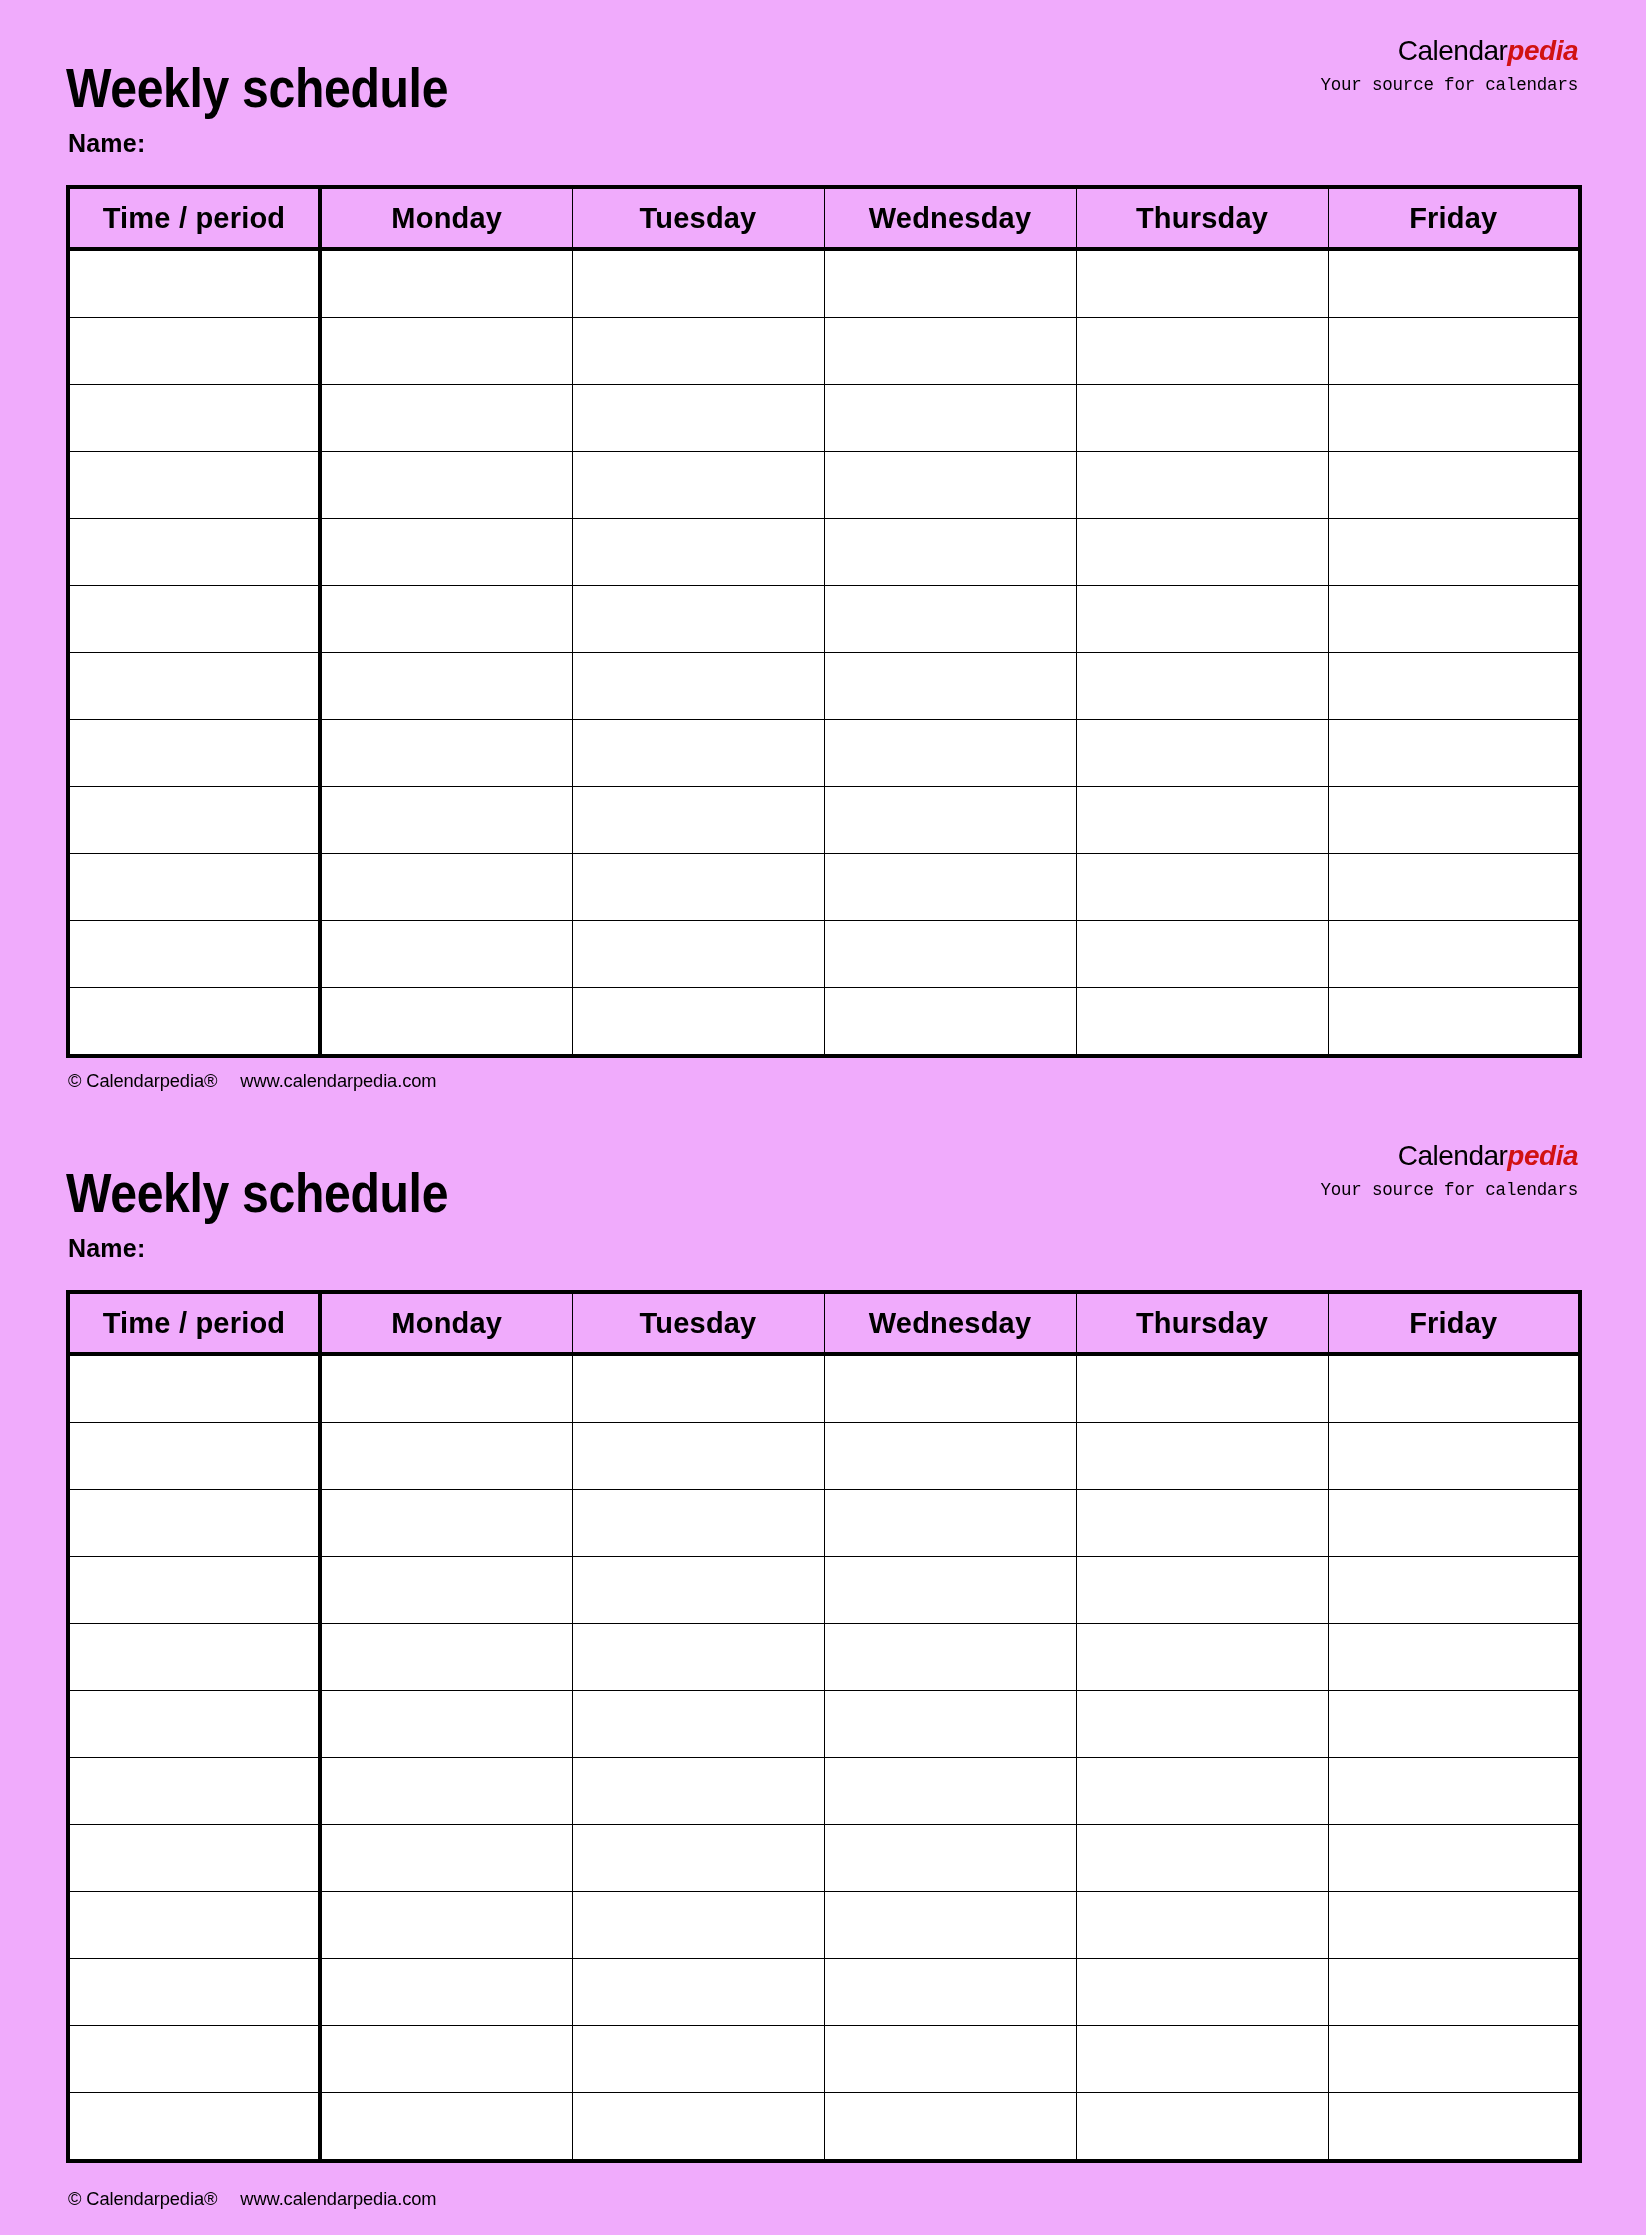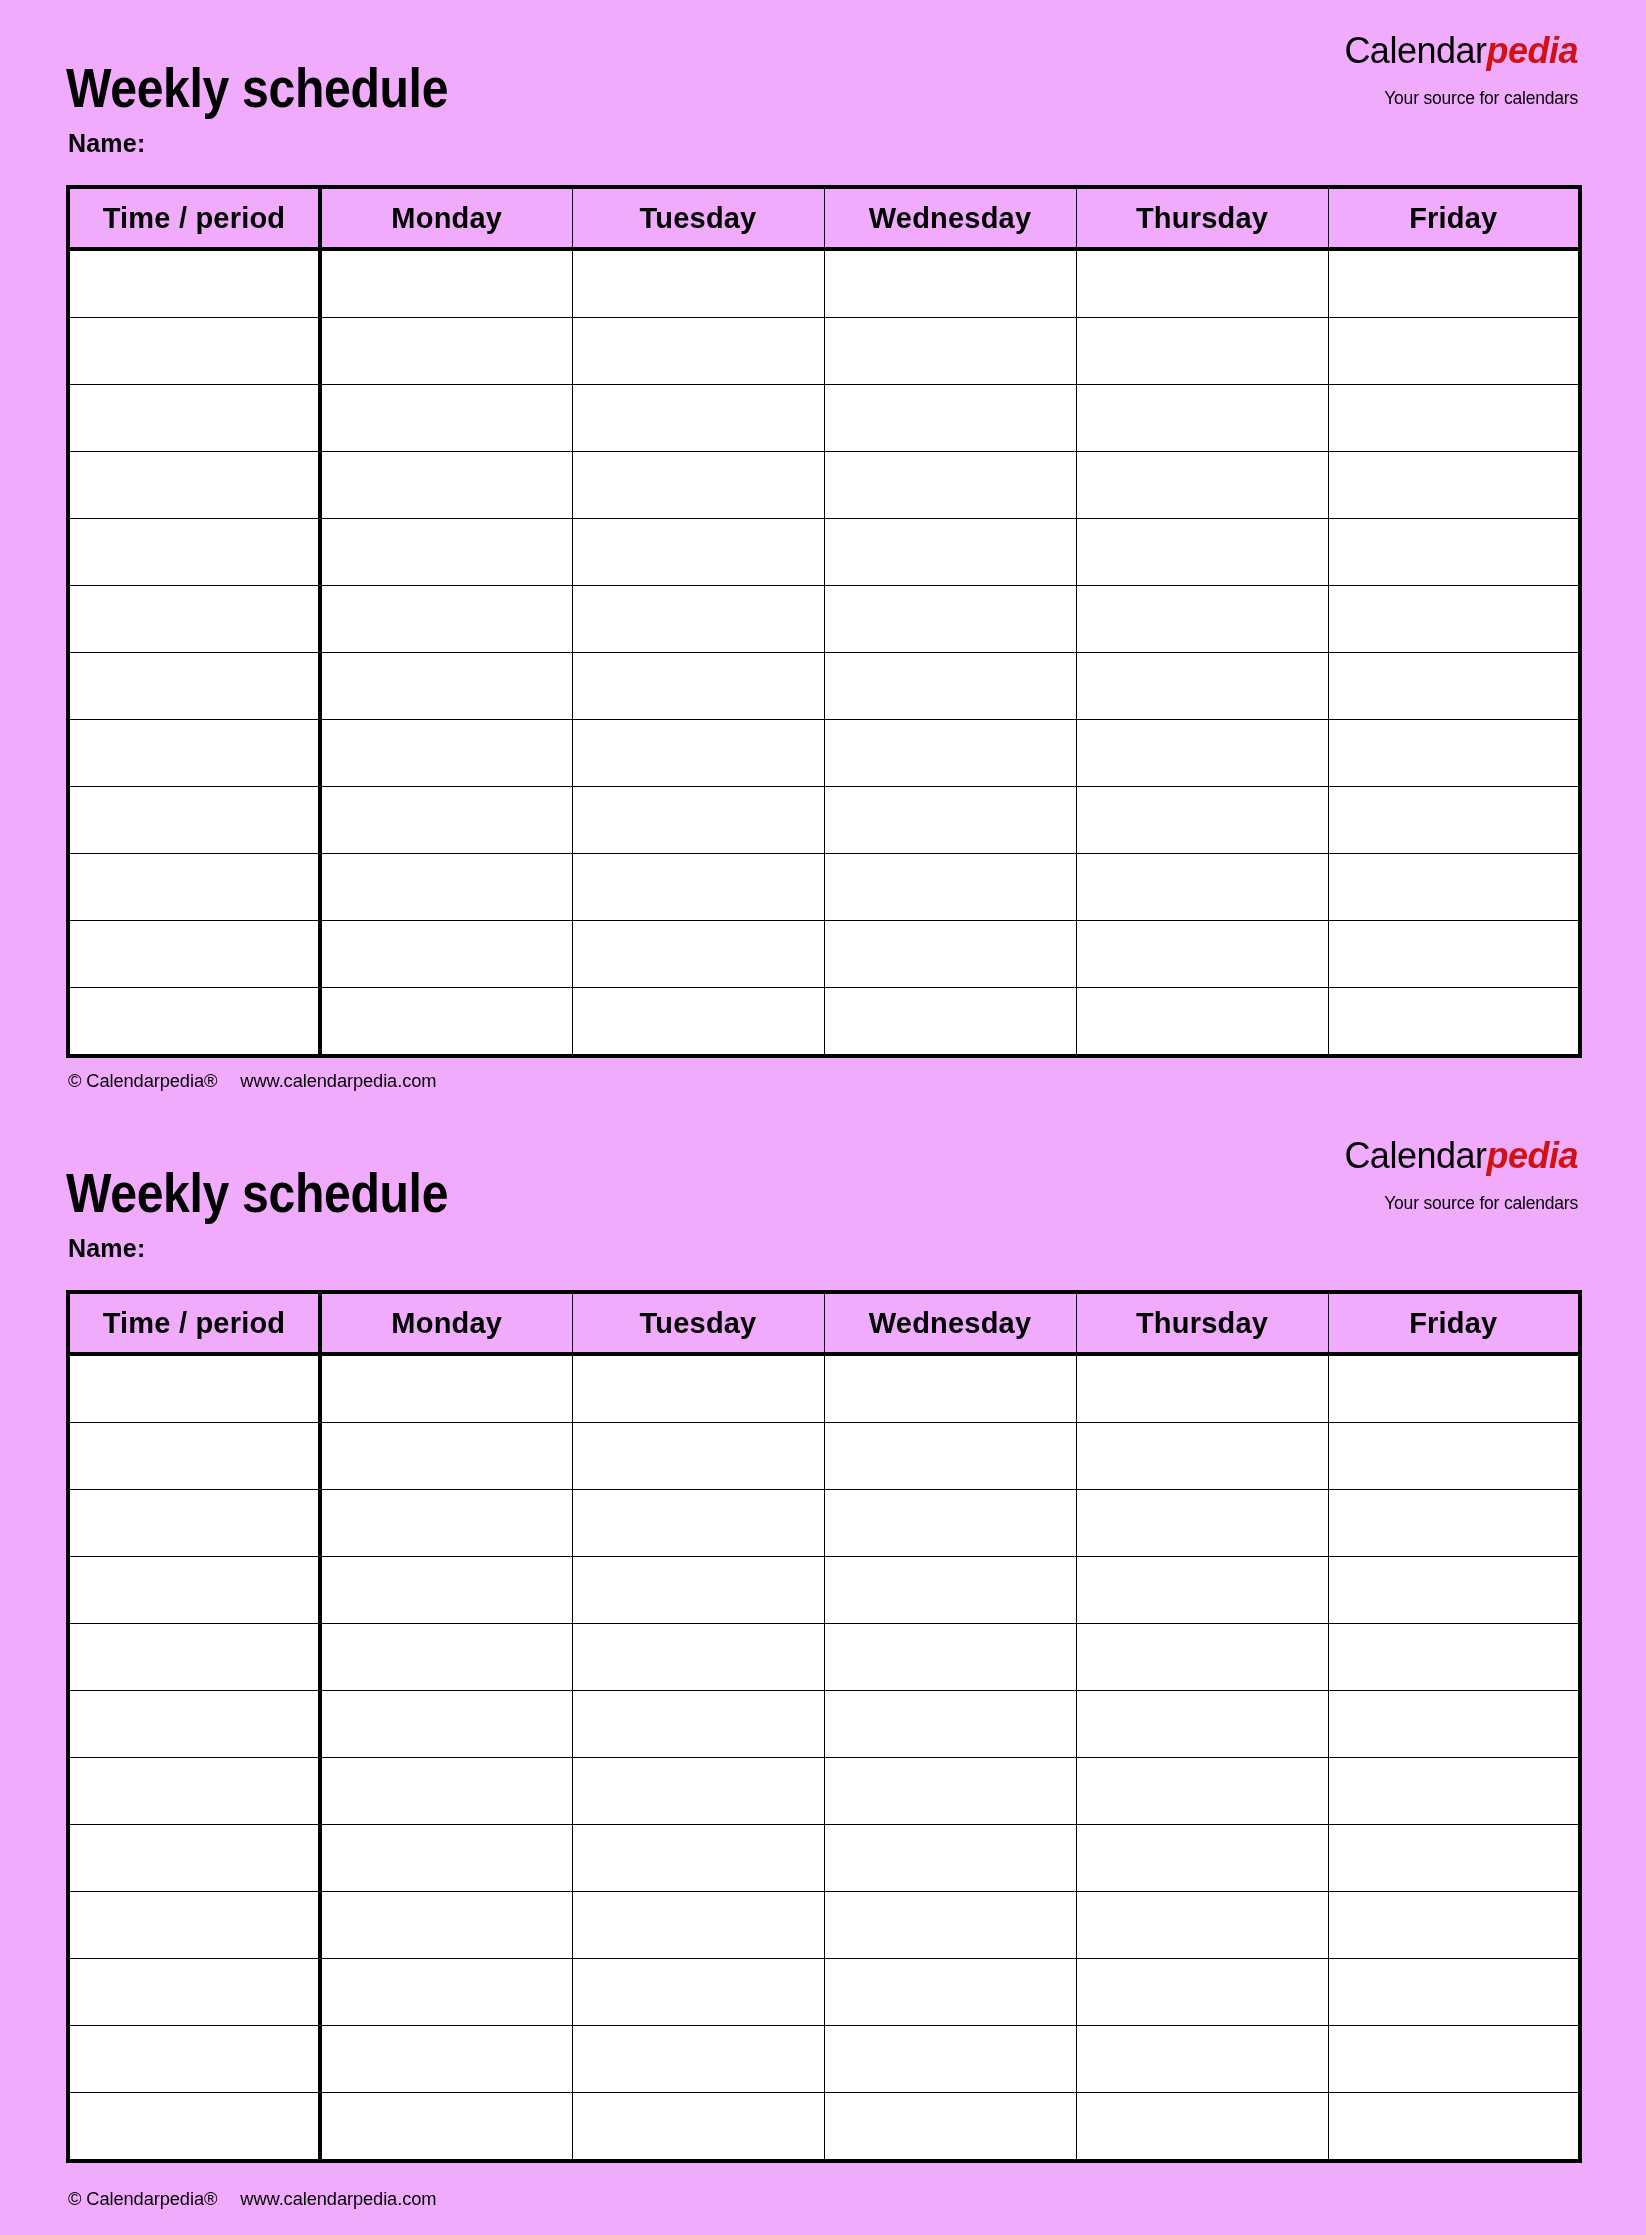--- a/index.html
+++ b/index.html
@@ -53,30 +53,30 @@
 
   .brand {
     position: absolute;
     right: 68px;
     top: 33px;
     text-align: right;
     line-height: 1;
   }
   .brand-name {
     font-family: "Liberation Sans", sans-serif;
-    font-size: 36px;
+    font-size: 28px;
     line-height: 35px;
     letter-spacing: -0.5px;
     white-space: nowrap;
   }
   .brand-name .b-black { color: #000000; font-weight: normal; }
   .brand-name .b-red   { color: #d11212; font-weight: bold; font-style: italic; }
   .brand-tag {
-    margin-top: 20px;
-    font-family: Liberation Sans, sans-serif;
+    margin-top: 7px;
+    font-family: Liberation Mono, monospace;
     font-size: 17.5px;
     line-height: 20px;
     color: #000000;
     letter-spacing: -0.2px;
     white-space: nowrap;
   }
 
   .name-line {
     position: absolute;
     left: 68px;

